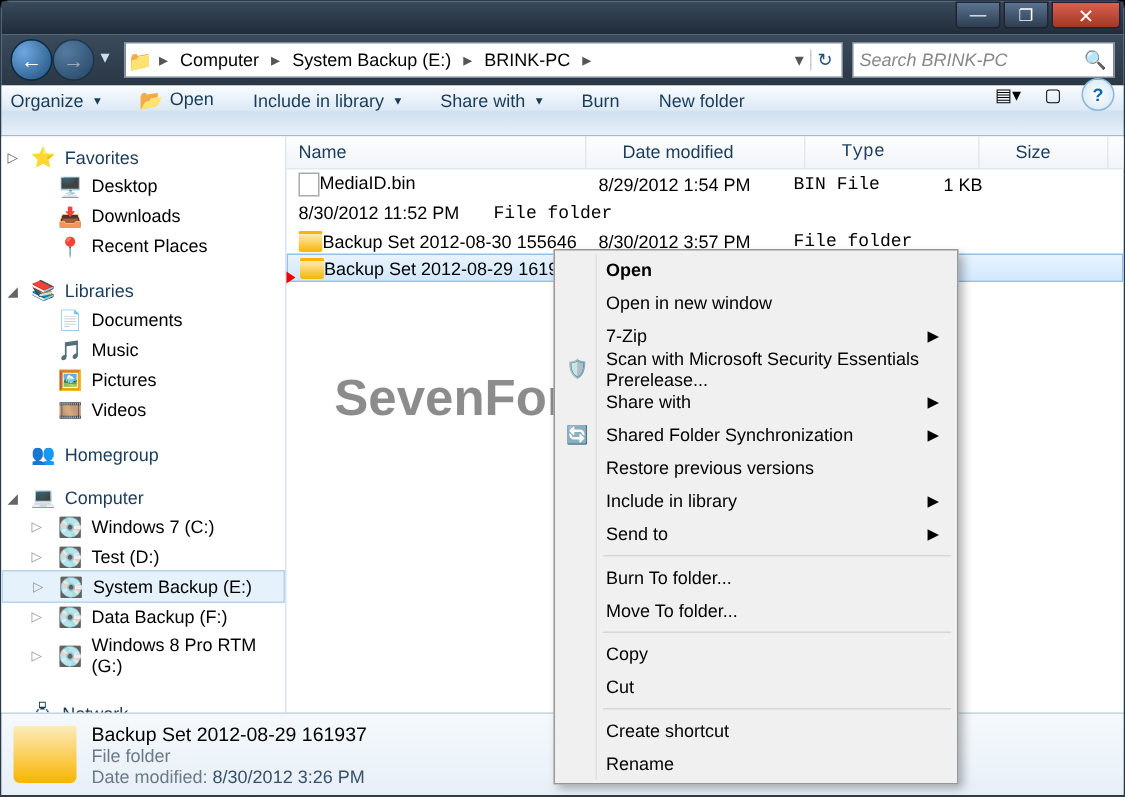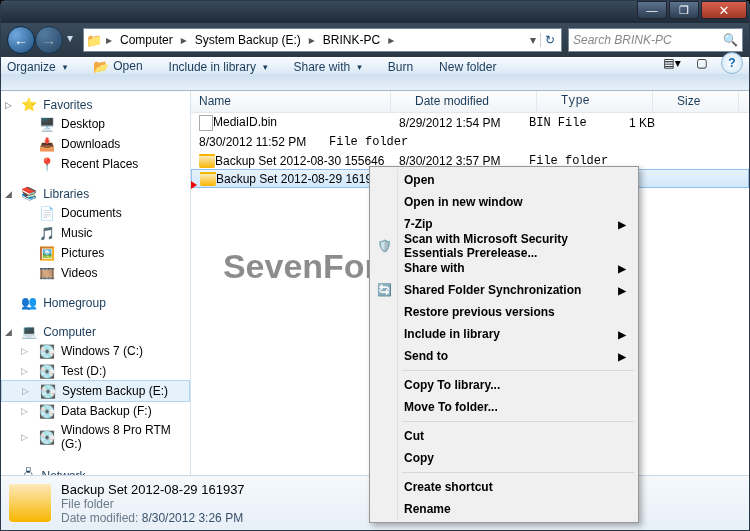--- a/index.html
+++ b/index.html
@@ -47,21 +47,21 @@
   .row { height:19px; display:flex; align-items:center; padding-left:8px; }
   .row .c-name { display:flex; gap:0; }
   .row.sel { background:linear-gradient(#e8f3fe,#d2e8fc); border:1px solid #8ec1ef; margin:-1px 0; }
   .folder-ic { width:16px; height:14px; background:linear-gradient(#fceabb,#f8b500); border-radius:1px 1px 2px 2px; border-top:2px solid #f8b500; display:inline-block; }
   .file-ic { display:inline-block; width:14px;height:16px;background:#fff;border:1px solid #aaa; }
   
   .redarrow { position:absolute; left:-24px; top:62px; width:30px; height:20px; }
   
   .ctxmenu { position:absolute; left:368px; top:165px; width:270px; background:#f0f0f0; border:1px solid #979797; box-shadow:3px 3px 6px rgba(0,0,0,0.3); padding:2px; z-index:50; }
   .ctxmenu .iconcol { position:absolute; left:2px; top:2px; bottom:2px; width:26px; background:#f0f0f0; border-right:1px solid #e0e0e0; }
-  .ctxitem { position:relative; height:22px; display:flex; align-items:center; padding-left:32px; padding-right:10px; color:#000;font-weight:bold; }
+  .ctxitem { position:relative; height:22px; display:flex; align-items:center; padding-left:32px; padding-right:10px; color:#000; }
   .ctxitem.bold { font-weight:bold; }
   .ctxitem .sub { margin-left:auto; font-size:10px; color:#000; }
   .ctxitem .cicon { position:absolute; left:5px; width:16px; height:16px; display:flex;align-items:center;justify-content:center; font-size:12px; }
   .ctxsep { height:1px; background:#d7d7d7; margin:3px 2px 3px 30px; }
   .ctxitem.delete { outline:2px solid #d00; outline-offset:-1px; }
   
   .details { height:55px; background:linear-gradient(#f5f9fc,#e7eff7); border-top:1px solid #cad7e2; display:flex; align-items:center; padding:4px 8px; gap:10px; }
   .details .bigfolder { width:42px; height:38px; background:linear-gradient(#fceabb,#f8b500); border-radius:2px 2px 4px 4px; }
   
   .wm { position:absolute; left:50%; top:50%; transform:translate(-50%,-50%); font-size:34px; font-weight:bold; color:rgba(0,0,0,0.45); pointer-events:none; z-index:40; }
@@ -291,31 +291,31 @@
         <div class="ctxitem">
           <span>Include in library</span>
           <span class="sub">▶</span>
         </div>
         <div class="ctxitem">
           <span>Send to</span>
           <span class="sub">▶</span>
         </div>
         <div class="ctxsep"></div>
         <div class="ctxitem">
-          <span>Copy To library...</span>
+          <span>Burn To folder...</span>
         </div>
         <div class="ctxitem">
           <span>Move To folder...</span>
         </div>
         <div class="ctxsep"></div>
         <div class="ctxitem">
+          <span>Copy</span>
+        </div>
+        <div class="ctxitem">
           <span>Cut</span>
-        </div>
-        <div class="ctxitem">
-          <span>Copy</span>
         </div>
         <div class="ctxsep"></div>
         <div class="ctxitem">
           <span>Create shortcut</span>
         </div>
         <div class="ctxitem">
           <span>Rename</span>
         </div>
       </div>
   </div>

